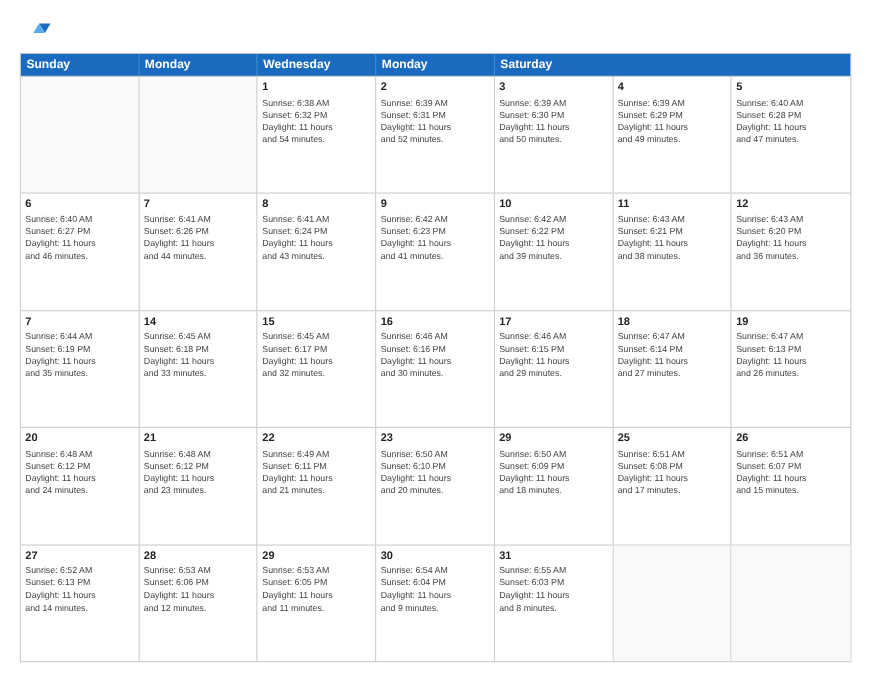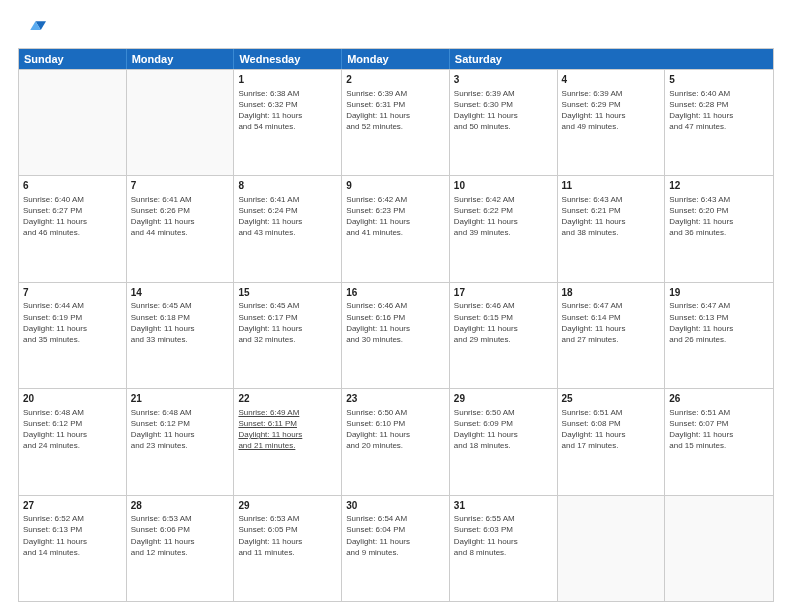--- a/index.html
+++ b/index.html
@@ -296,21 +296,21 @@
           </div>
           <div class="cal-cell">
             <div class="day-num">21</div>
             <div class="day-info" style="white-space: pre-line;">Sunrise: 6:48 AM
 Sunset: 6:12 PM
 Daylight: 11 hours
 and 23 minutes.</div>
           </div>
           <div class="cal-cell">
             <div class="day-num">22</div>
-            <div class="day-info" style="white-space: pre-line; text-decoration: underline;">Sunrise: 6:49 AM
+            <div class="day-info" style="white-space: pre-line;">Sunrise: 6:49 AM
 Sunset: 6:11 PM
 Daylight: 11 hours
 and 21 minutes.</div>
           </div>
           <div class="cal-cell">
             <div class="day-num">23</div>
             <div class="day-info" style="white-space: pre-line;">Sunrise: 6:50 AM
 Sunset: 6:10 PM
 Daylight: 11 hours
 and 20 minutes.</div>

